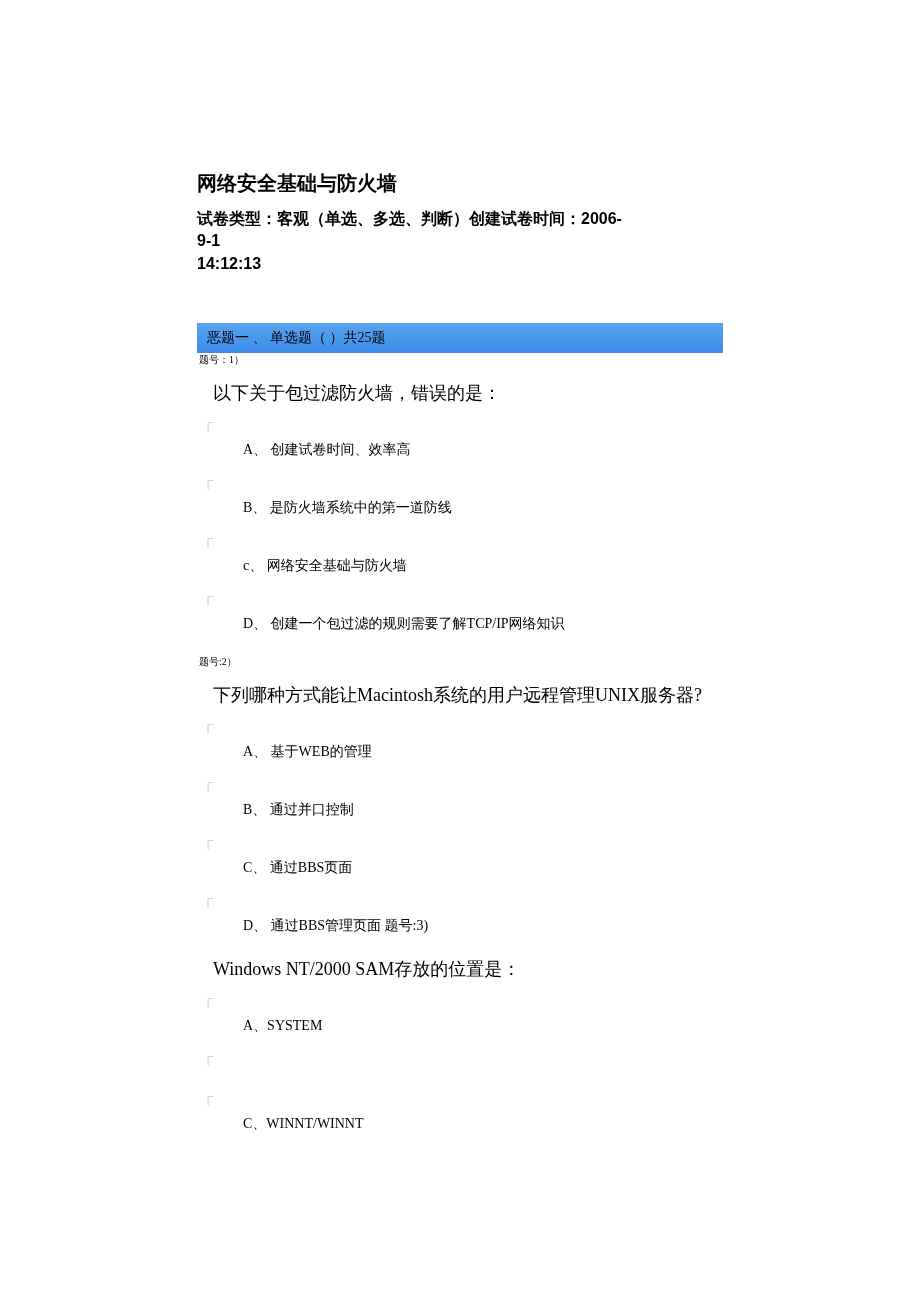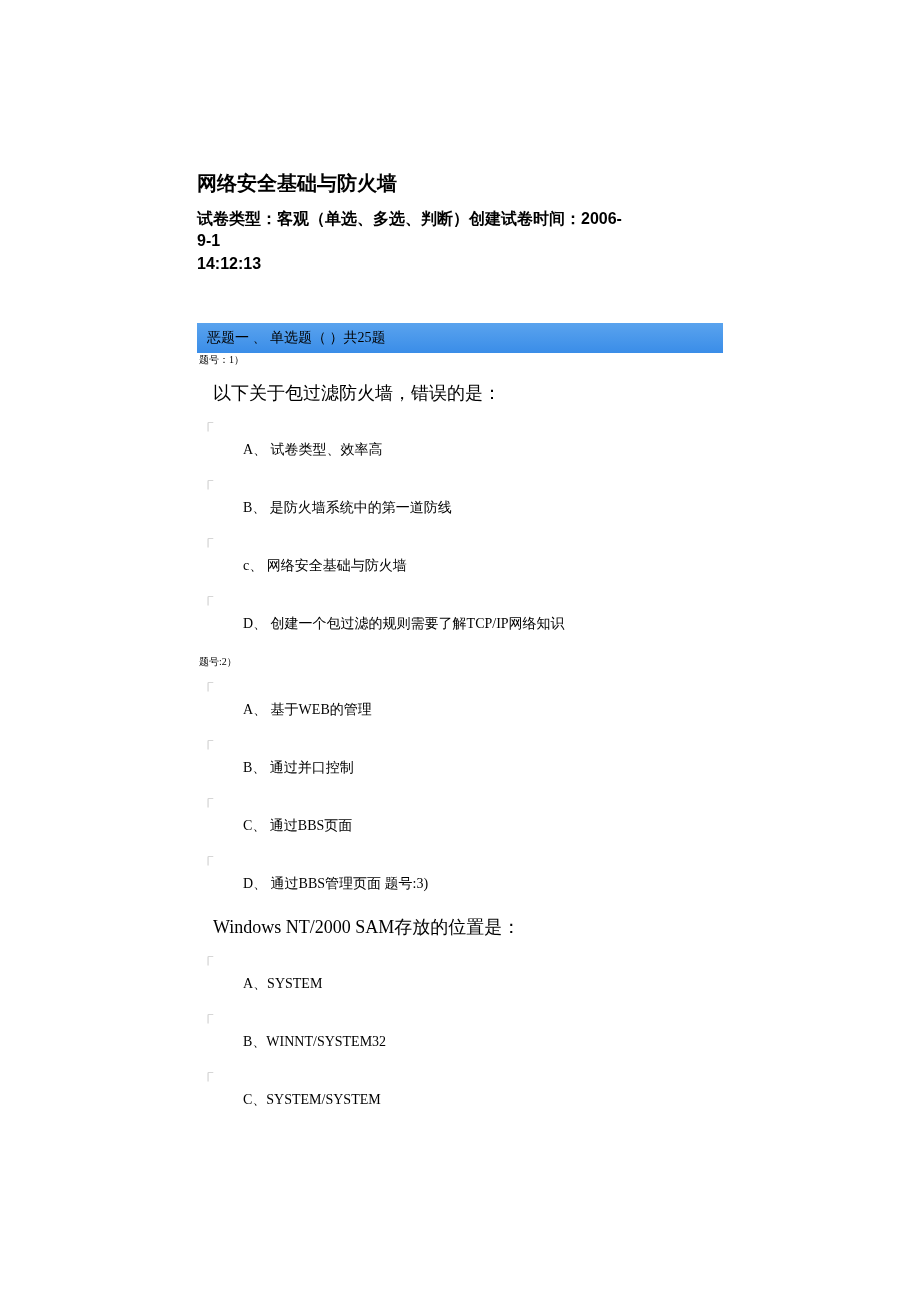--- a/index.html
+++ b/index.html
@@ -80,36 +80,37 @@
     <div>14:12:13</div>
   </div>
 
   <div class="section-header">恶题一 、 单选题（ ）共25题</div>
 
   <div class="question-num">题号：1）</div>
   <div class="question-stem">以下关于包过滤防火墙，错误的是：</div>
 
   <div class="option-row">
     <span class="marker">「</span>
-    <span class="option-text">A、 试卷类型、效率高</span>
+    <span class="option-text">A、 创建试卷时间、效率高</span>
   </div>
   <div class="option-row">
     <span class="marker">「</span>
     <span class="option-text">B、 是防火墙系统中的第一道防线</span>
   </div>
   <div class="option-row">
     <span class="marker">「</span>
     <span class="option-text">c、 网络安全基础与防火墙</span>
   </div>
   <div class="option-row">
     <span class="marker">「</span>
     <span class="option-text">D、 创建一个包过滤的规则需要了解TCP/IP网络知识</span>
   </div>
 
   <div class="question-num">题号:2）</div>
+  <div class="question-stem">下列哪种方式能让Macintosh系统的用户远程管理UNIX服务器?</div>
 
   <div class="option-row">
     <span class="marker">「</span>
     <span class="option-text">A、 基于WEB的管理</span>
   </div>
   <div class="option-row">
     <span class="marker">「</span>
     <span class="option-text">B、 通过并口控制</span>
   </div>
   <div class="option-row">
@@ -122,20 +123,19 @@
   </div>
 
   <div class="question-stem">Windows NT/2000 SAM存放的位置是：</div>
 
   <div class="option-row">
     <span class="marker">「</span>
     <span class="option-text">A、SYSTEM</span>
   </div>
   <div class="option-row">
     <span class="marker">「</span>
-    <span class="option-text">B、WINNT/SYSTEM32</span>
   </div>
   <div class="option-row">
     <span class="marker">「</span>
-    <span class="option-text">C、SYSTEM/SYSTEM</span>
+    <span class="option-text">C、WINNT/WINNT</span>
   </div>
 
 </div>
 
 </body></html>

